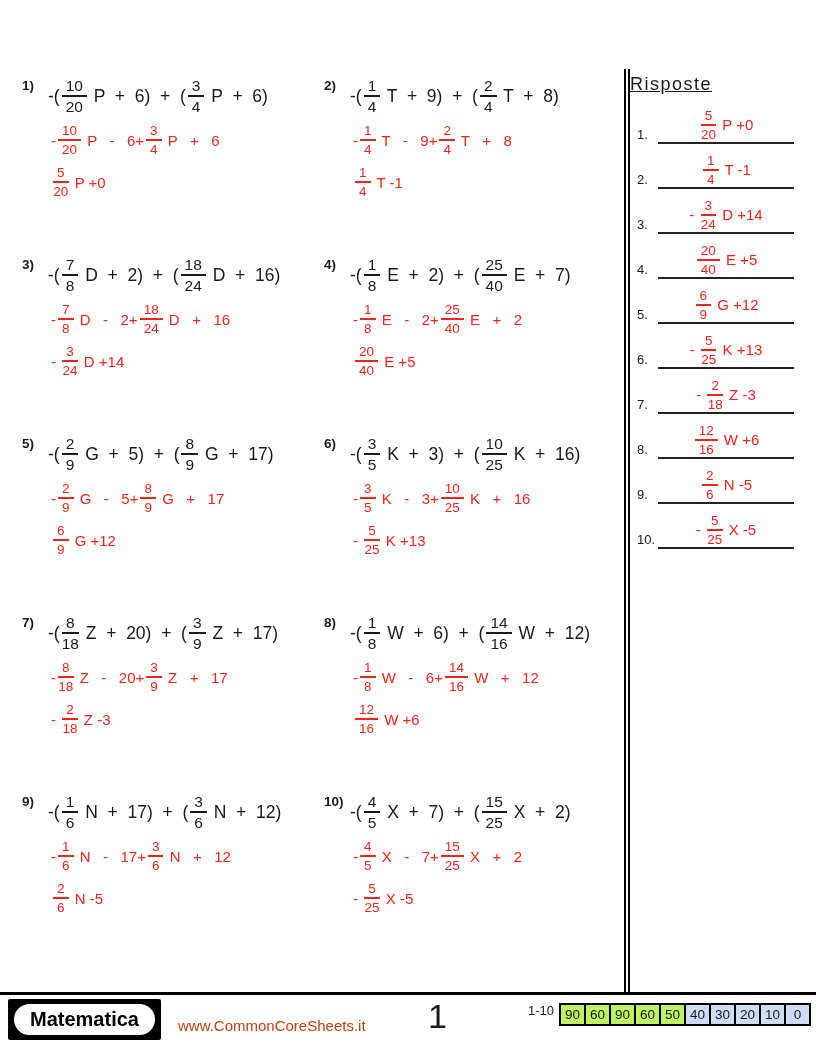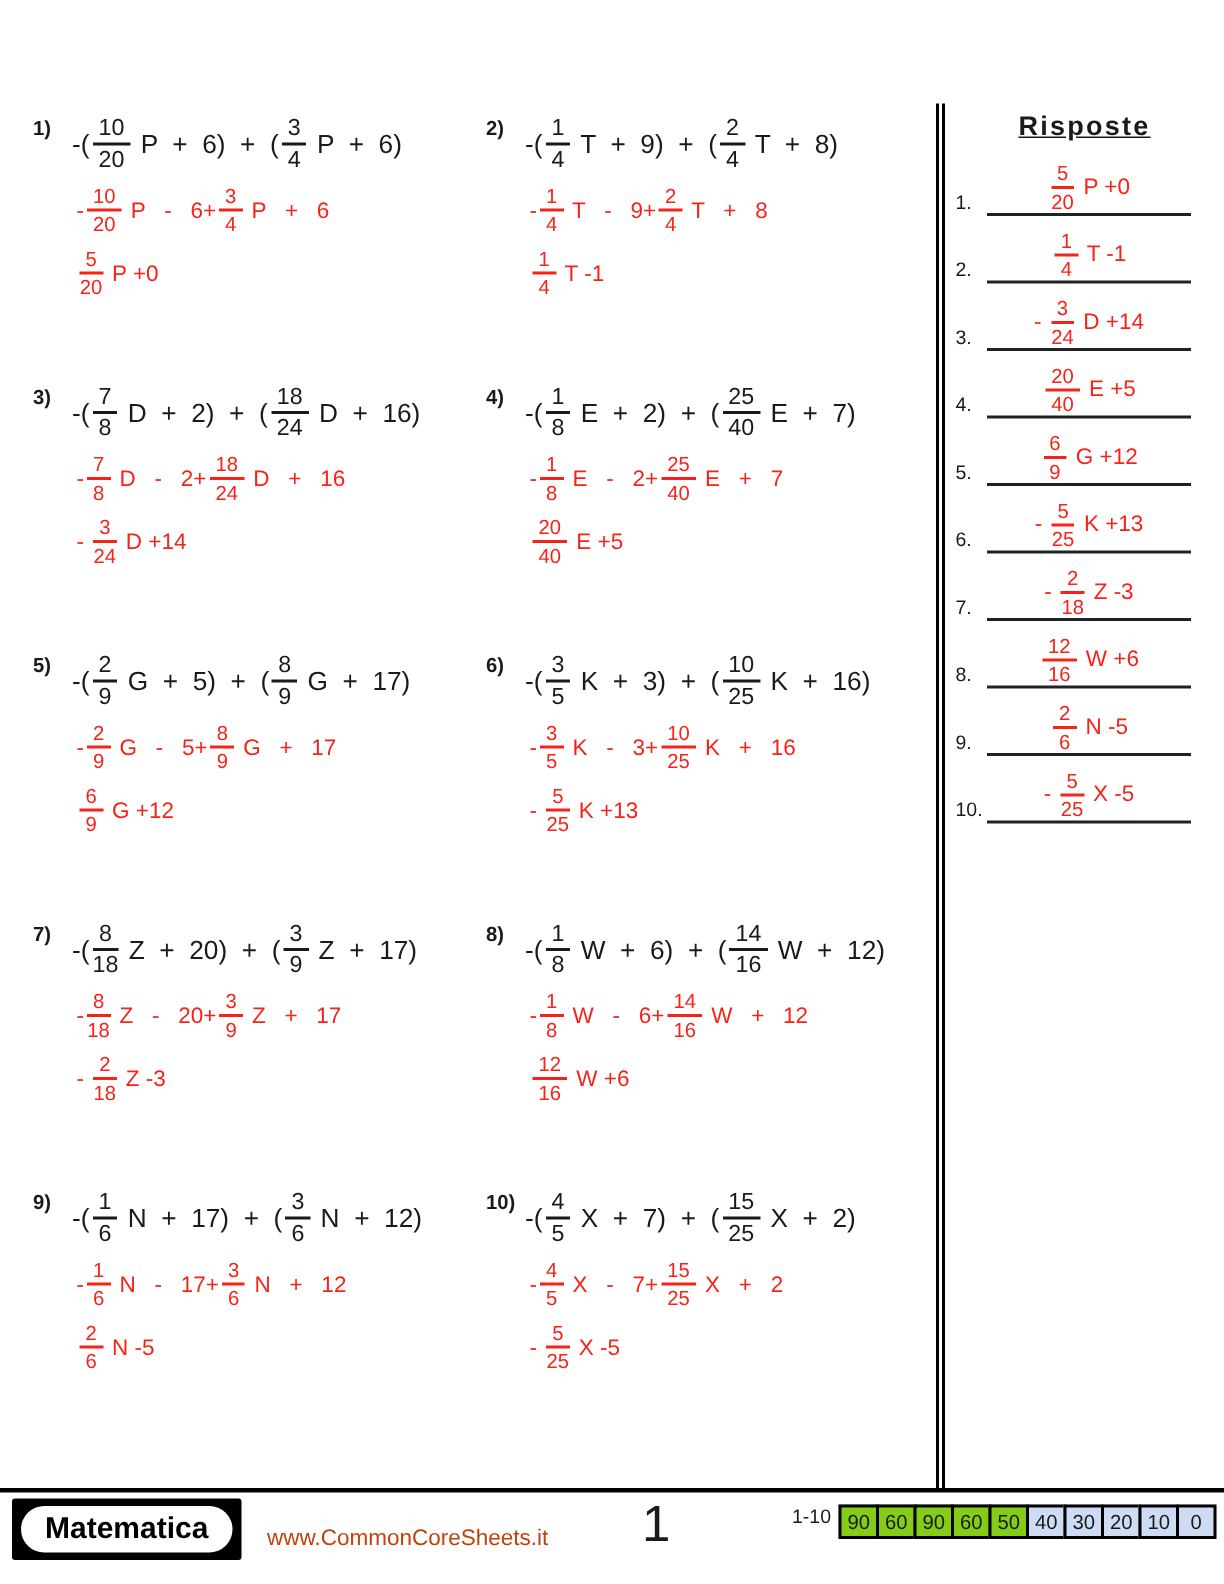--- a/index.html
+++ b/index.html
@@ -33,36 +33,36 @@
   .red { color:var(--accent-red); }
   .work { font-size:15px; margin-top:4px; margin-left:3px; min-height:38px; }
   .result { font-size:15px; margin-top:4px; margin-left:3px; min-height:38px; }
   .work .frac, .result .frac { font-size:13.5px; }
 
   .frac { display:inline-flex; flex-direction:column; align-items:center; line-height:1.12; margin:0 2px; }
   .frac .fn { border-bottom:2px solid currentColor; padding:0 4px 1px; }
   .frac .fd { padding-top:1px; }
 
   
-  .answers-title { text-align:center; font-weight:bold; font-size:18px; letter-spacing:1.5px; text-decoration:underline; margin-bottom:4px; }
+  .answers-title { text-align:left; font-weight:normal; font-size:18px; letter-spacing:1.5px; text-decoration:underline; margin-bottom:4px; }
   .ans-row { position:relative; height:45px; }
   .ans-line { position:absolute; left:28px; right:22px; bottom:0; border-bottom:2px solid #222; }
   .ans-content { position:absolute; left:28px; right:22px; bottom:2px; display:flex; justify-content:center; align-items:center; font-size:15px; }
   .ans-content .frac { font-size:13.5px; }
   .ans-num { position:absolute; left:7px; bottom:2px; font-size:13px; color:#1a1a1a; }
 
   
   .footer { position:absolute; left:0; right:0; bottom:0; height:64px; border-top:3px solid #000; }
   .brand { position:absolute; left:8px; top:4px; background:#000; border-radius:2px; padding:5px 6px; }
   .brand-inner { display:inline-block; background:#fff; border-radius:18px; padding:4px 16px; font-weight:bold; font-size:20px; color:#000; }
   .site { position:absolute; left:178px; top:22px; font-size:15px; color:#c2410c; }
   .page-num { position:absolute; left:428px; top:2px; font-size:34px; }
   .scores { position:absolute; right:5px; top:8px; display:flex; align-items:flex-start; }
   .score-range { font-size:13px; margin-right:7px; }
-  .score-cell { width:27px; height:23px; border:2px solid #000; margin-left:-2px; display:flex; align-items:center; justify-content:center; font-size:13.5px; background:#84cc16; }
+  .score-cell { width:27px; height:23px; border:2px solid #000; margin-left:-2px; display:flex; align-items:center; justify-content:center; font-size:13.5px; background:#bef264; }
   .score-cell.blue { background:var(--score-blue); }
 </style>
 </head>
 <body>
 
 <div class="page">
 
 
   <div class="content">
 
@@ -208,21 +208,21 @@
                 <span class="mt">-</span>
                 <span class="frac">
                   <span class="fn">1</span>
                   <span class="fd">8</span>
                 </span>
                 <span class="mt"> E   -   2+</span>
                 <span class="frac">
                   <span class="fn">25</span>
                   <span class="fd">40</span>
                 </span>
-                <span class="mt"> E   +   7</span>
+                <span class="mt"> E   +   2</span>
               </div>
             <div class="mline result red">
                 <span class="frac">
                   <span class="fn">20</span>
                   <span class="fd">40</span>
                 </span>
                 <span class="mt"> E +5</span>
               </div>
           </div>
         </div>

